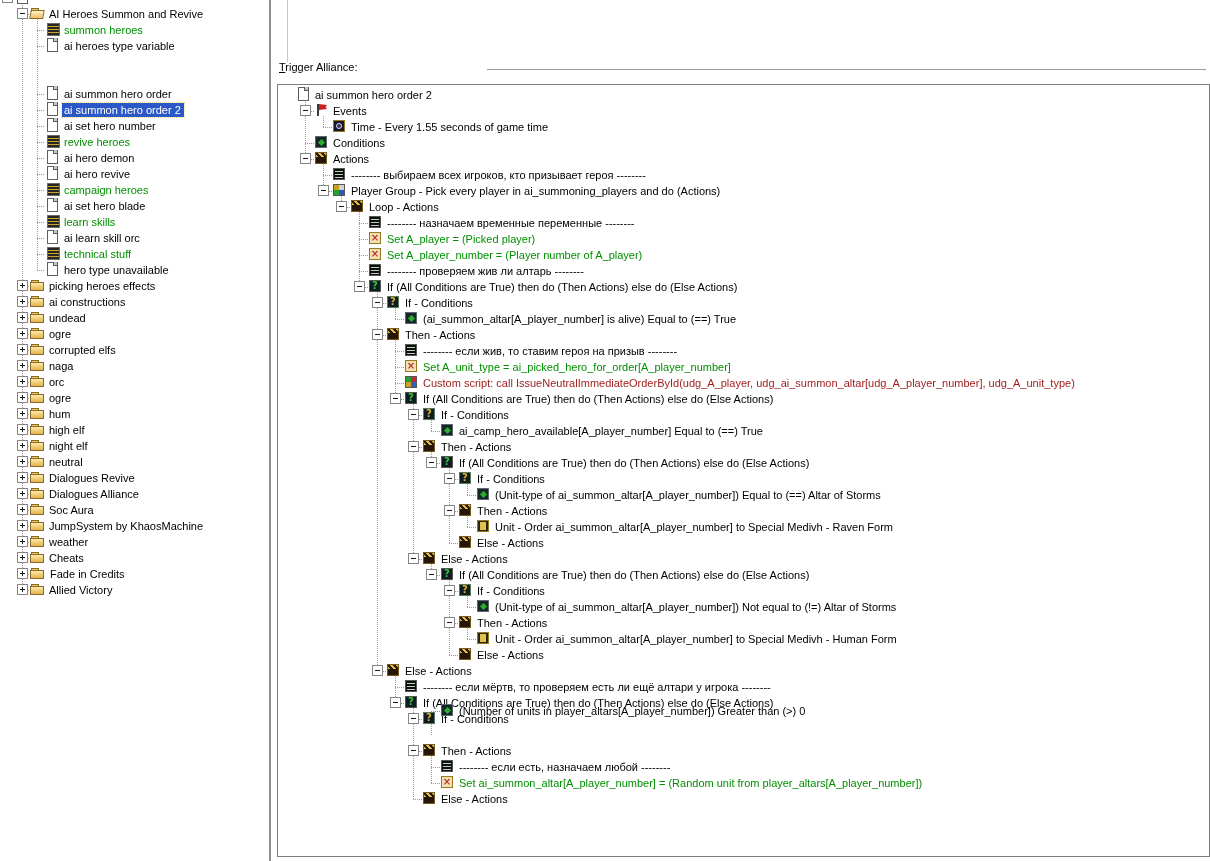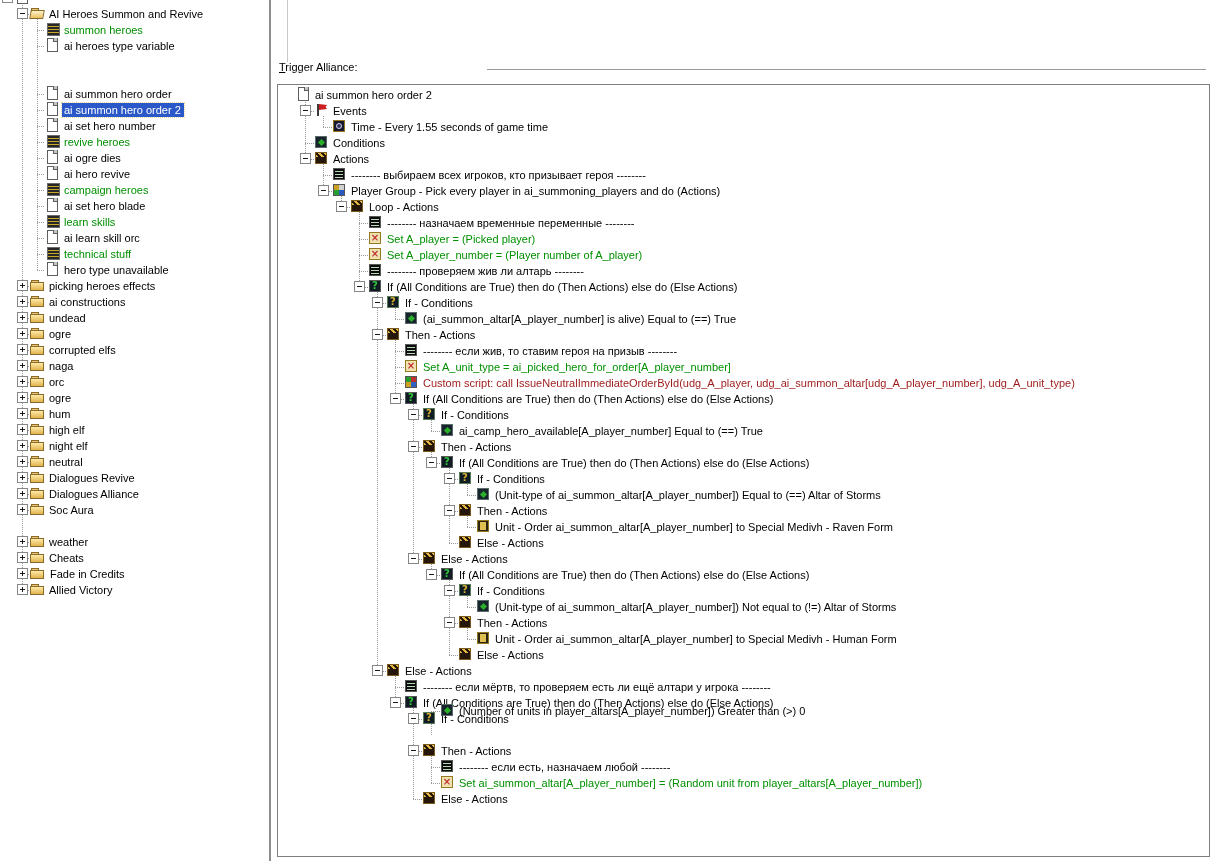--- a/index.html
+++ b/index.html
@@ -117,21 +117,21 @@
         <span class="nlabel" style="left: 62px;">ai set hero number</span>
       </div>
       <div class="trow" style="top: 144px;">
         <div class="hline" style="left: 37px; top: 8px; width: 8px;"></div>
         <span class="ic ic-cmtrig" style="left: 45px; top: 0px;"></span>
         <span class="nlabel" style="left: 62px; color: rgb(0, 144, 0);">revive heroes</span>
       </div>
       <div class="trow" style="top: 160px;">
         <div class="hline" style="left: 37px; top: 8px; width: 8px;"></div>
         <span class="ic ic-doc" style="left: 45px; top: 0px;"></span>
-        <span class="nlabel" style="left: 62px;">ai ogre dies</span>
+        <span class="nlabel" style="left: 62px;">ai hero demon</span>
       </div>
       <div class="trow" style="top: 176px;">
         <div class="hline" style="left: 37px; top: 8px; width: 8px;"></div>
         <span class="ic ic-doc" style="left: 45px; top: 0px;"></span>
         <span class="nlabel" style="left: 62px;">ai hero revive</span>
       </div>
       <div class="trow" style="top: 192px;">
         <div class="hline" style="left: 37px; top: 8px; width: 8px;"></div>
         <span class="ic ic-cmtrig" style="left: 45px; top: 0px;"></span>
         <span class="nlabel" style="left: 62px; color: rgb(0, 144, 0);">campaign heroes</span>
@@ -243,20 +243,26 @@
         <div class="hline" style="left: 22px; top: 8px; width: 8px;"></div>
         <div class="exp plus" style="left: 17px; top: 2px;"></div>
         <span class="ic ic-fld" style="left: 30px; top: 0px;"></span>
         <span class="nlabel" style="left: 47px;">Dialogues Alliance</span>
       </div>
       <div class="trow" style="top: 512px;">
         <div class="hline" style="left: 22px; top: 8px; width: 8px;"></div>
         <div class="exp plus" style="left: 17px; top: 2px;"></div>
         <span class="ic ic-fld" style="left: 30px; top: 0px;"></span>
         <span class="nlabel" style="left: 47px;">Soc Aura</span>
+      </div>
+      <div class="trow" style="top: 528px;">
+        <div class="hline" style="left: 22px; top: 8px; width: 8px;"></div>
+        <div class="exp plus" style="left: 17px; top: 2px;"></div>
+        <span class="ic ic-fld" style="left: 30px; top: 0px;"></span>
+        <span class="nlabel" style="left: 47px;">JumpSystem by KhaosMachine</span>
       </div>
       <div class="trow" style="top: 544px;">
         <div class="hline" style="left: 22px; top: 8px; width: 8px;"></div>
         <div class="exp plus" style="left: 17px; top: 2px;"></div>
         <span class="ic ic-fld" style="left: 30px; top: 0px;"></span>
         <span class="nlabel" style="left: 47px;">weather</span>
       </div>
       <div class="trow" style="top: 560px;">
         <div class="hline" style="left: 22px; top: 8px; width: 8px;"></div>
         <div class="exp plus" style="left: 17px; top: 2px;"></div>

